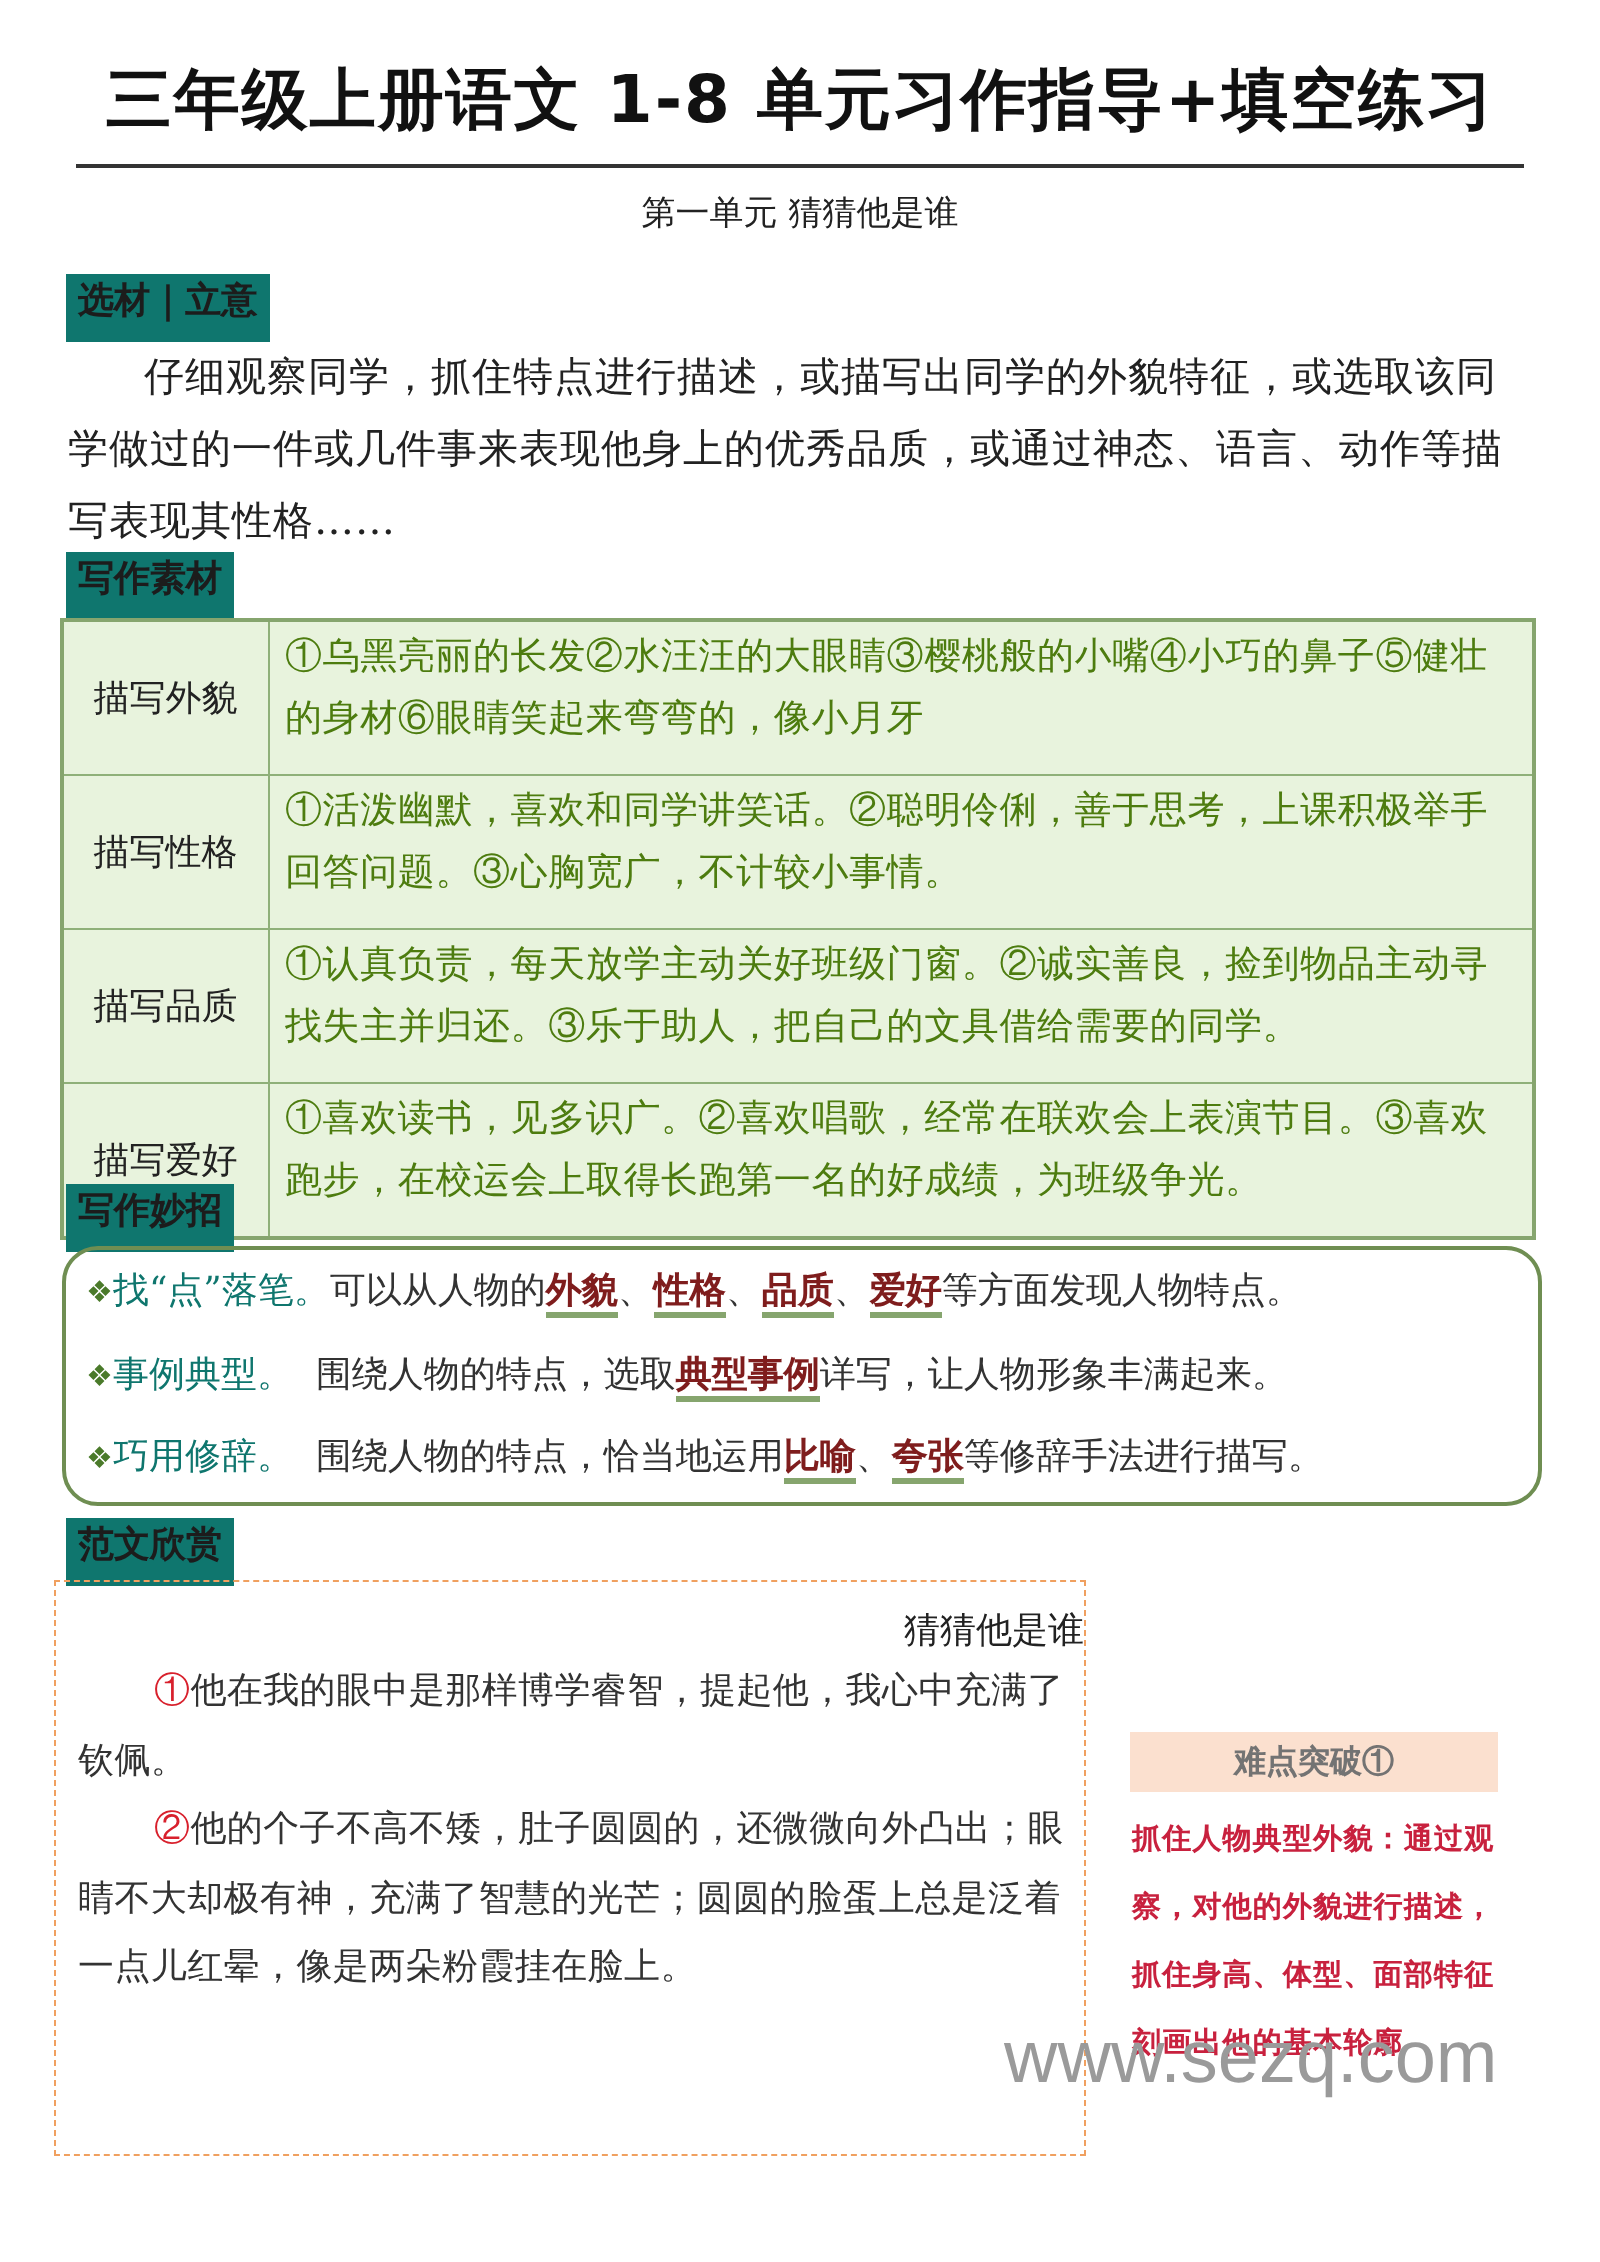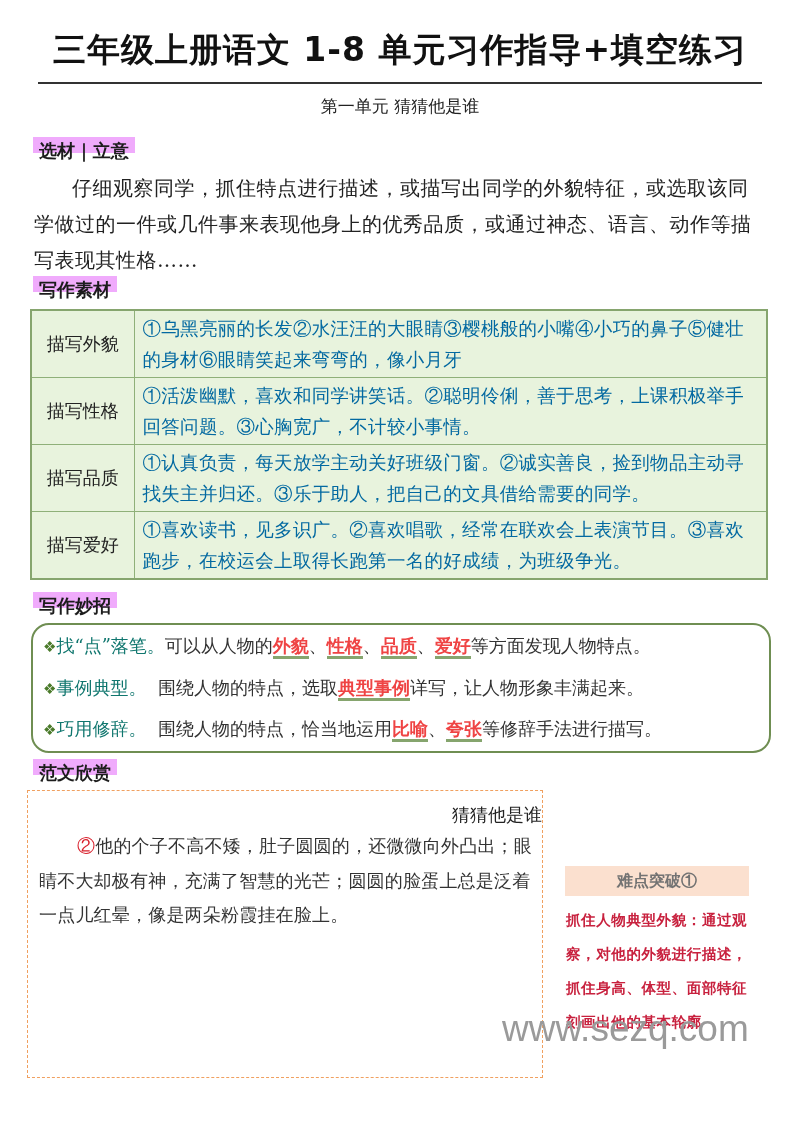--- a/index.html
+++ b/index.html
@@ -11,53 +11,53 @@
     font-family: "DejaVu Sans", "Liberation Sans", sans-serif; font-weight: bold;
     font-size: 33px; letter-spacing: 1px; color: #111;
   }
   .title-rule { position: absolute; left: 38px; top: 82px; width: 724px; height: 2px; background: #333; }
   .subtitle {
     position: absolute; left: 0; top: 95px; width: 800px; text-align: center;
     font-family: "DejaVu Sans", "Liberation Sans", sans-serif; font-size: 17px; color: #222;
   }
 
   .sec-label {
-    position: absolute; left: 33px; height: 16px; padding: 0 6px;
-    background: #f0abfc; font-family: "DejaVu Sans", "Liberation Sans", sans-serif;
+    position: absolute; left: 33px; height: 34px; padding: 0 6px;
+    background: #0f766e; font-family: "DejaVu Sans", "Liberation Sans", sans-serif;
     font-weight: bold; font-size: 18px; line-height: 27px; color: #1c1c1c;
   }
 
   .intro {
     position: absolute; left: 34px; top: 170px; width: 730px;
     font-size: 20px; line-height: 36px; color: #222; text-indent: 38px; letter-spacing: 0.5px;
   }
 
   table.material {
     position: absolute; left: 30px; top: 309px; width: 738px;
     border-collapse: collapse; background: #e8f3dd; border: 2px solid #86a56e;
   }
   table.material td { border: 1px solid #8fb079; vertical-align: middle; }
   table.material td.head {
     width: 103px; text-align: center; font-family: "DejaVu Sans", "Liberation Sans", sans-serif;
     font-size: 18px; color: #222;
   }
   table.material td.body {
-    padding: 2px 6px 2px 8px; font-size: 18.5px; line-height: 31px; color: #0369a1; letter-spacing: 0.3px;
+    padding: 2px 6px 12px 8px; font-size: 18.5px; line-height: 31px; color: #4d7c0f; letter-spacing: 0.3px;
   }
 
   .tips-box {
     position: absolute; left: 31px; top: 623px; width: 740px; height: 130px;
     border: 2px solid #6f8e52; border-radius: 18px;
   }
   .tip {
     position: absolute; left: 10px; font-size: 18px; line-height: 30px; white-space: nowrap; color: #333;
   }
   .tip .diamond { color: #4a7a2a; font-family: "DejaVu Sans", sans-serif; font-size: 15px; }
   .tip .lead { color: #0f766e; font-weight: normal; }
-  .tip .kw { font-family: "DejaVu Sans", "Liberation Sans", sans-serif; font-weight: bold; color: #ef4444;
+  .tip .kw { font-family: "DejaVu Sans", "Liberation Sans", sans-serif; font-weight: bold; color: #7f1d1d;
              border-bottom: 3px solid #86a56e; }
 
   .essay-box {
     position: absolute; left: 27px; top: 790px; width: 516px; height: 288px;
     border: 1.5px dashed #f0a060;
   }
   .essay-title {
     position: absolute; left: 0; top: 12px; width: 100%; text-align: right;
     font-family: "DejaVu Sans", "Liberation Sans", sans-serif; font-size: 18px; color: #222;
   }
@@ -124,20 +124,21 @@
   </div>
   <div class="tip" style="top:89px;">
     <span class="diamond">❖</span><span class="lead">巧用修辞。</span><span style="white-space:pre;">  围绕人物的特点，恰当地运用</span><span class="kw">比喻</span><span>、</span><span class="kw">夸张</span><span>等修辞手法进行描写。</span>
   </div>
 </div>
 
 <div class="sec-label" style="top:759px;">范文欣赏</div>
 <div class="essay-box">
   <div class="essay-title">猜猜他是谁</div>
   <div class="essay-text">
+    <p><span class="num">①</span><span>他在我的眼中是那样博学睿智，提起他，我心中充满了钦佩。</span></p>
     <p><span class="num">②</span><span>他的个子不高不矮，肚子圆圆的，还微微向外凸出；眼睛不大却极有神，充满了智慧的光芒；圆圆的脸蛋上总是泛着一点儿红晕，像是两朵粉霞挂在脸上。</span></p>
   </div>
 </div>
 
 <div class="hard-head">难点突破①</div>
 <div class="hard-body">抓住人物典型外貌：通过观察，对他的外貌进行描述，抓住身高、体型、面部特征刻画出他的基本轮廓</div>
 
 <div class="watermark">www.sezq.com</div>
 
 </body></html>

